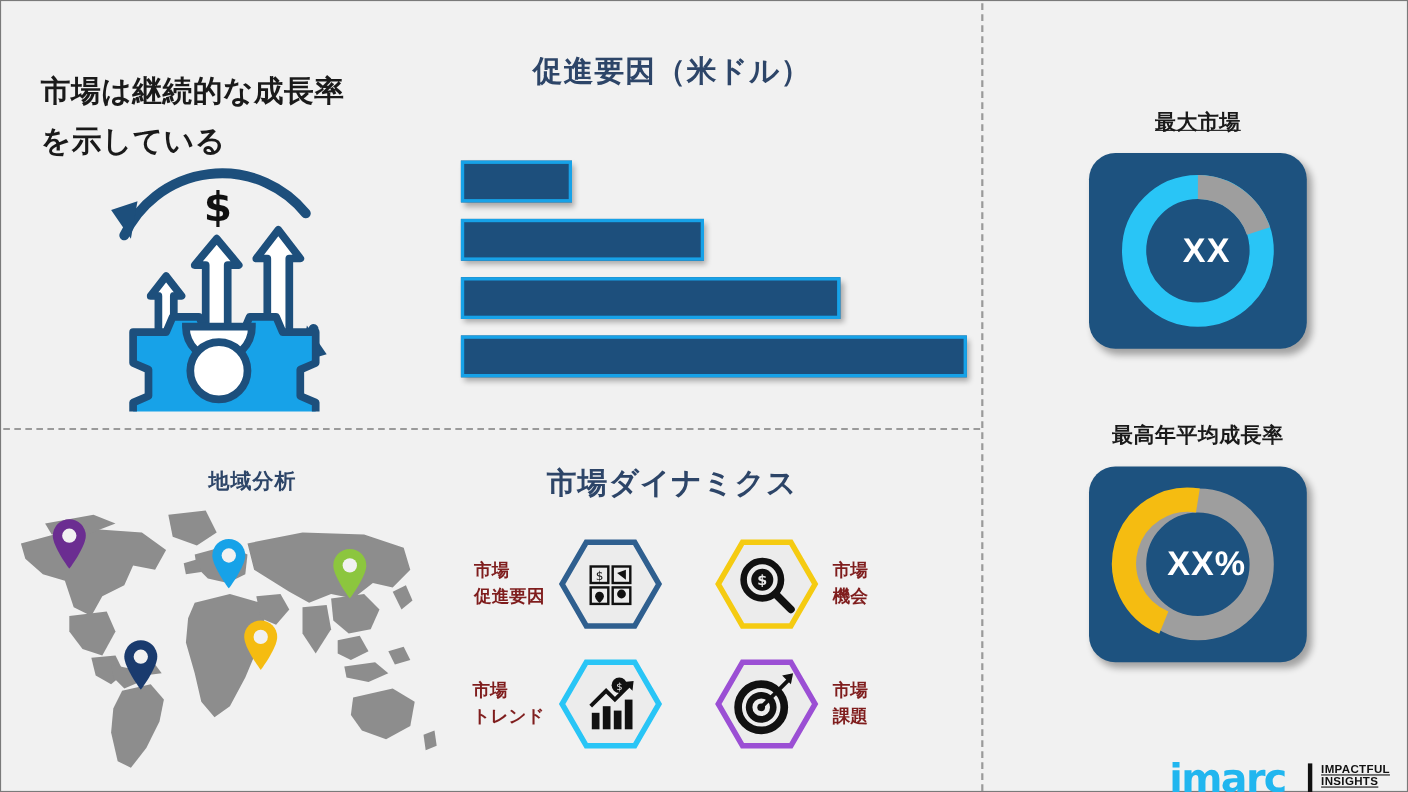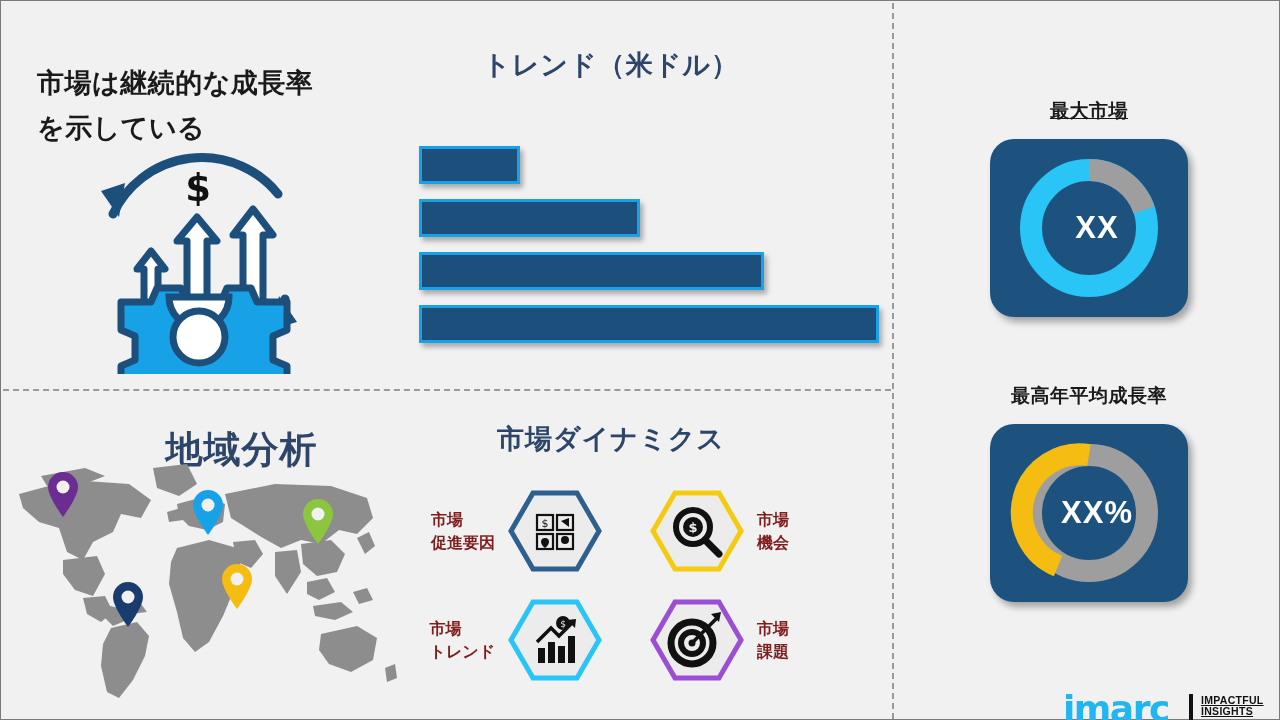--- a/index.html
+++ b/index.html
@@ -60,23 +60,23 @@
   .bar-row { position: relative; height: 38px; margin-bottom: 15px; }
   .bar {
     position: absolute; left: 0; top: 0; height: 38px;
     background: #1d4f7c;
     border: 3px solid #17a2e8;
     box-shadow: 3px 4px 5px rgba(0,0,0,.30);
   }
 
   
   #map-title {
-    position: absolute; left: 128px; top: 424px;
+    position: absolute; left: 116px; top: 424px;
     width: 225px; text-align: center;
-    font-size: 37px;
+    font-size: 19px;
   }
   #map-wrap { position: absolute; left: 0px; top: 455px; width: 400px; height: 250px; }
   .pin { position: absolute; width: 34px; height: 46px; }
 
   
   #dyn-title {
     position: absolute; left: 400px; top: 420px;
     width: 420px; text-align: center;
     font-size: 27px;
   }
@@ -149,21 +149,21 @@
         <path d="M 160 96 L 180 70 L 200 96 L 190 96 L 190 170 L 170 170 L 170 96 Z"></path>
       </g>
       <path d="M 48 163 h 30 l 6 -14 h 24 l 6 14 h 34 l 6 -14 h 24 l 6 14 h 30
                v 28 l -14 6 v 24 l 14 6 v 28 h -30 l -6 -14 h -24 l -6 14 h -34
                l -6 -14 h -24 l -6 14 h -30 v -28 l 14 -6 v -24 l -14 -6 Z" fill="#17a2e8" stroke="#1d4f7c" stroke-width="7" stroke-linejoin="round"></path>
       <path d="M 96 158 A 30 30 0 0 0 156 158 Z" fill="#ffffff" stroke="#1d4f7c" stroke-width="7"></path>
       <circle cx="126" cy="198" r="26" fill="#ffffff" stroke="#1d4f7c" stroke-width="7"></circle>
     </svg>
   </div>
 
-  <div id="bar-title" class="hdr-navy">トレンド（米ドル）</div>
+  <div id="bar-title" class="hdr-navy">促進要因（米ドル）</div>
 
   <div id="bar-chart">
     <div class="bar-row">
       <div class="bar" style="width: 101.2px;"></div>
     </div>
     <div class="bar-row">
       <div class="bar" style="width: 220.8px;"></div>
     </div>
     <div class="bar-row">
       <div class="bar" style="width: 345px;"></div>

